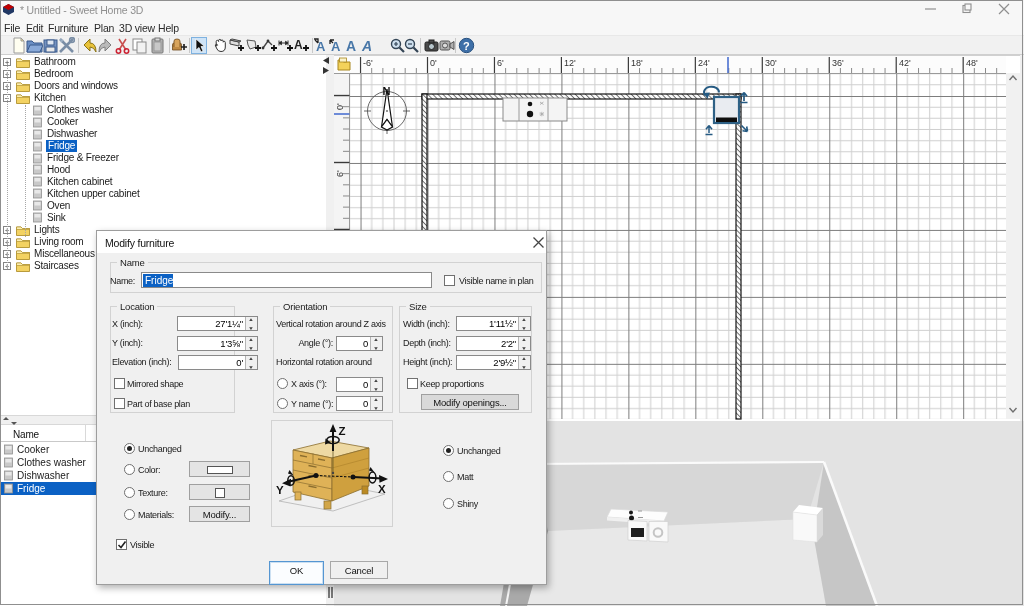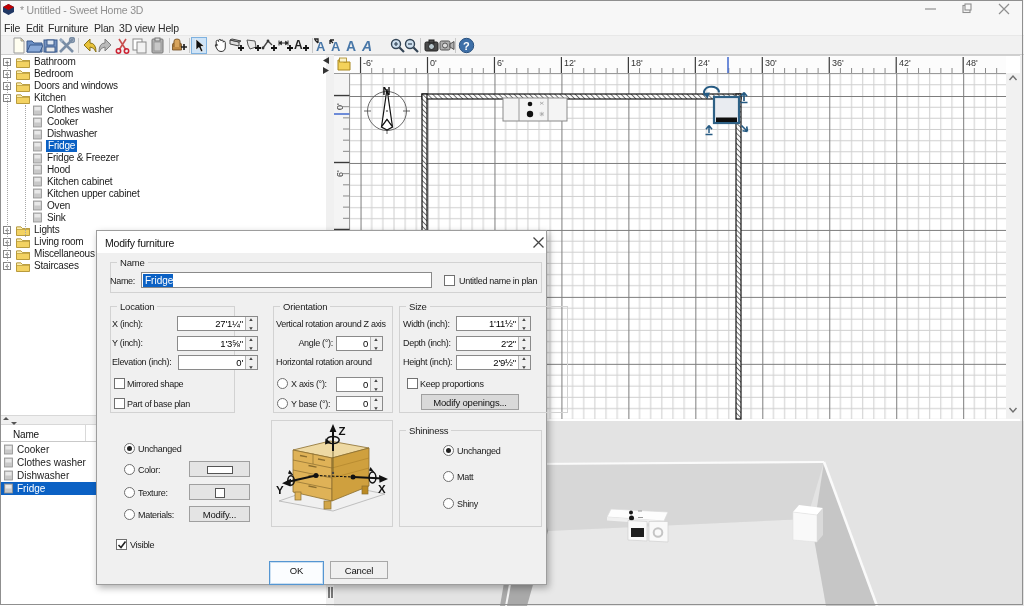--- a/index.html
+++ b/index.html
@@ -577,21 +577,21 @@
 
 <div class="grp" style="left:13px;top:31px;width:432px;height:31px">
       <div class="grp-label">Name</div>
     </div>
 <div class="lbl" style="left:13px;top:45px">Name:</div>
 <div class="field" style="left:44px;top:41px;width:291px;height:16px">
   <div class="abs" style="left:1px;top:1px;width:30px;height:13px;background:#0b61c4"></div>
   <div class="abs" style="left:3px;top:2px;font-size:10px;color:#fff">Fridge</div>
 </div>
 <div class="cb" style="left:347px;top:44px"></div>
-<div class="lbl" style="left:362px;top:45px">Untitled name in plan</div>
+<div class="lbl" style="left:362px;top:45px">Visible name in plan</div>
 
 <div class="grp" style="left:13px;top:75px;width:125px;height:107px">
       <div class="grp-label">Location</div>
     </div>
 <div class="lbl" style="left:15px;top:88px">X (inch):</div>
 <div class="spinner" style="left:80px;top:85px;width:81px;height:15px">
       <span class="spin-val">27'1¼"</span>
       <span class="spin-btns"></span>
     </div>
 <div class="lbl" style="left:15px;top:107px">Y (inch):</div>
@@ -619,27 +619,27 @@
       <span class="spin-btns"></span>
     </div>
 <div class="lbl" style="left:179px;top:126px">Horizontal rotation around</div>
 <div class="radio" style="left:180px;top:147px"></div>
 <div class="lbl" style="left:194px;top:148px">X axis (°):</div>
 <div class="spinner" style="left:239px;top:145.5px;width:47px;height:15px">
       <span class="spin-val">0</span>
       <span class="spin-btns"></span>
     </div>
 <div class="radio" style="left:180px;top:166.5px"></div>
-<div class="lbl" style="left:194px;top:167.5px">Y base (°):</div>
+<div class="lbl" style="left:194px;top:167.5px">Y name (°):</div>
 <div class="spinner" style="left:239px;top:165px;width:47px;height:15px">
       <span class="spin-val">0</span>
       <span class="spin-btns"></span>
     </div>
 
-<div class="grp" style="left:302px;top:75px;width:169px;height:107px">
+<div class="grp" style="left:302px;top:75px;width:133px;height:107px">
       <div class="grp-label">Size</div>
     </div>
 <div class="lbl" style="left:306px;top:88px">Width (inch):</div>
 <div class="spinner" style="left:359px;top:85px;width:75px;height:15px">
       <span class="spin-val">1'11½"</span>
       <span class="spin-btns"></span>
     </div>
 <div class="lbl" style="left:306px;top:107px">Depth (inch):</div>
 <div class="spinner" style="left:359px;top:104.5px;width:75px;height:15px">
       <span class="spin-val">2'2"</span>
@@ -701,23 +701,20 @@
 <polygon points="54,24.5 60,22.5 54.5,18.5" fill="#111"></polygon>
 <ellipse cx="101.5" cy="57.5" rx="3.4" ry="5.4" stroke="#111" stroke-width="1.5" fill="none"></ellipse>
 <polygon points="98,50.5 103.5,52.5 99.5,47" fill="#111"></polygon>
 <ellipse cx="20" cy="60.5" rx="3.2" ry="4.8" stroke="#111" stroke-width="1.5" fill="none"></ellipse>
 <polygon points="17,53.5 22.5,55.5 18.5,50" fill="#111"></polygon>
 <text x="67.5" y="15" font-size="11.5" font-weight="bold" fill="#111" font-family="Liberation Sans">Z</text>
 <text x="107" y="72.5" font-size="11.5" font-weight="bold" fill="#111" font-family="Liberation Sans">X</text>
 <text x="5" y="74" font-size="11.5" font-weight="bold" fill="#111" font-family="Liberation Sans">Y</text>
 </svg>
 
-<div class="grp" style="left:302px;top:199px;width:143px;height:97px">
-      <div class="grp-label">Shininess</div>
-    </div>
 <div class="radio sel" style="left:346px;top:213.5px"></div>
 <div class="lbl" style="left:360px;top:214.5px">Unchanged</div>
 <div class="radio" style="left:346px;top:240px"></div>
 <div class="lbl" style="left:360px;top:241px">Matt</div>
 <div class="radio" style="left:346px;top:266.5px"></div>
 <div class="lbl" style="left:360px;top:267.5px">Shiny</div>
 
 <div class="cb" style="left:19px;top:308px"></div>
 <svg class="abs" style="left:20px;top:309px" width="10" height="10" viewBox="0 0 10 10">
       <path d="M1.5 5 L4 7.5 L8.5 1.5" fill="none" stroke="#222" stroke-width="1.6"></path>

